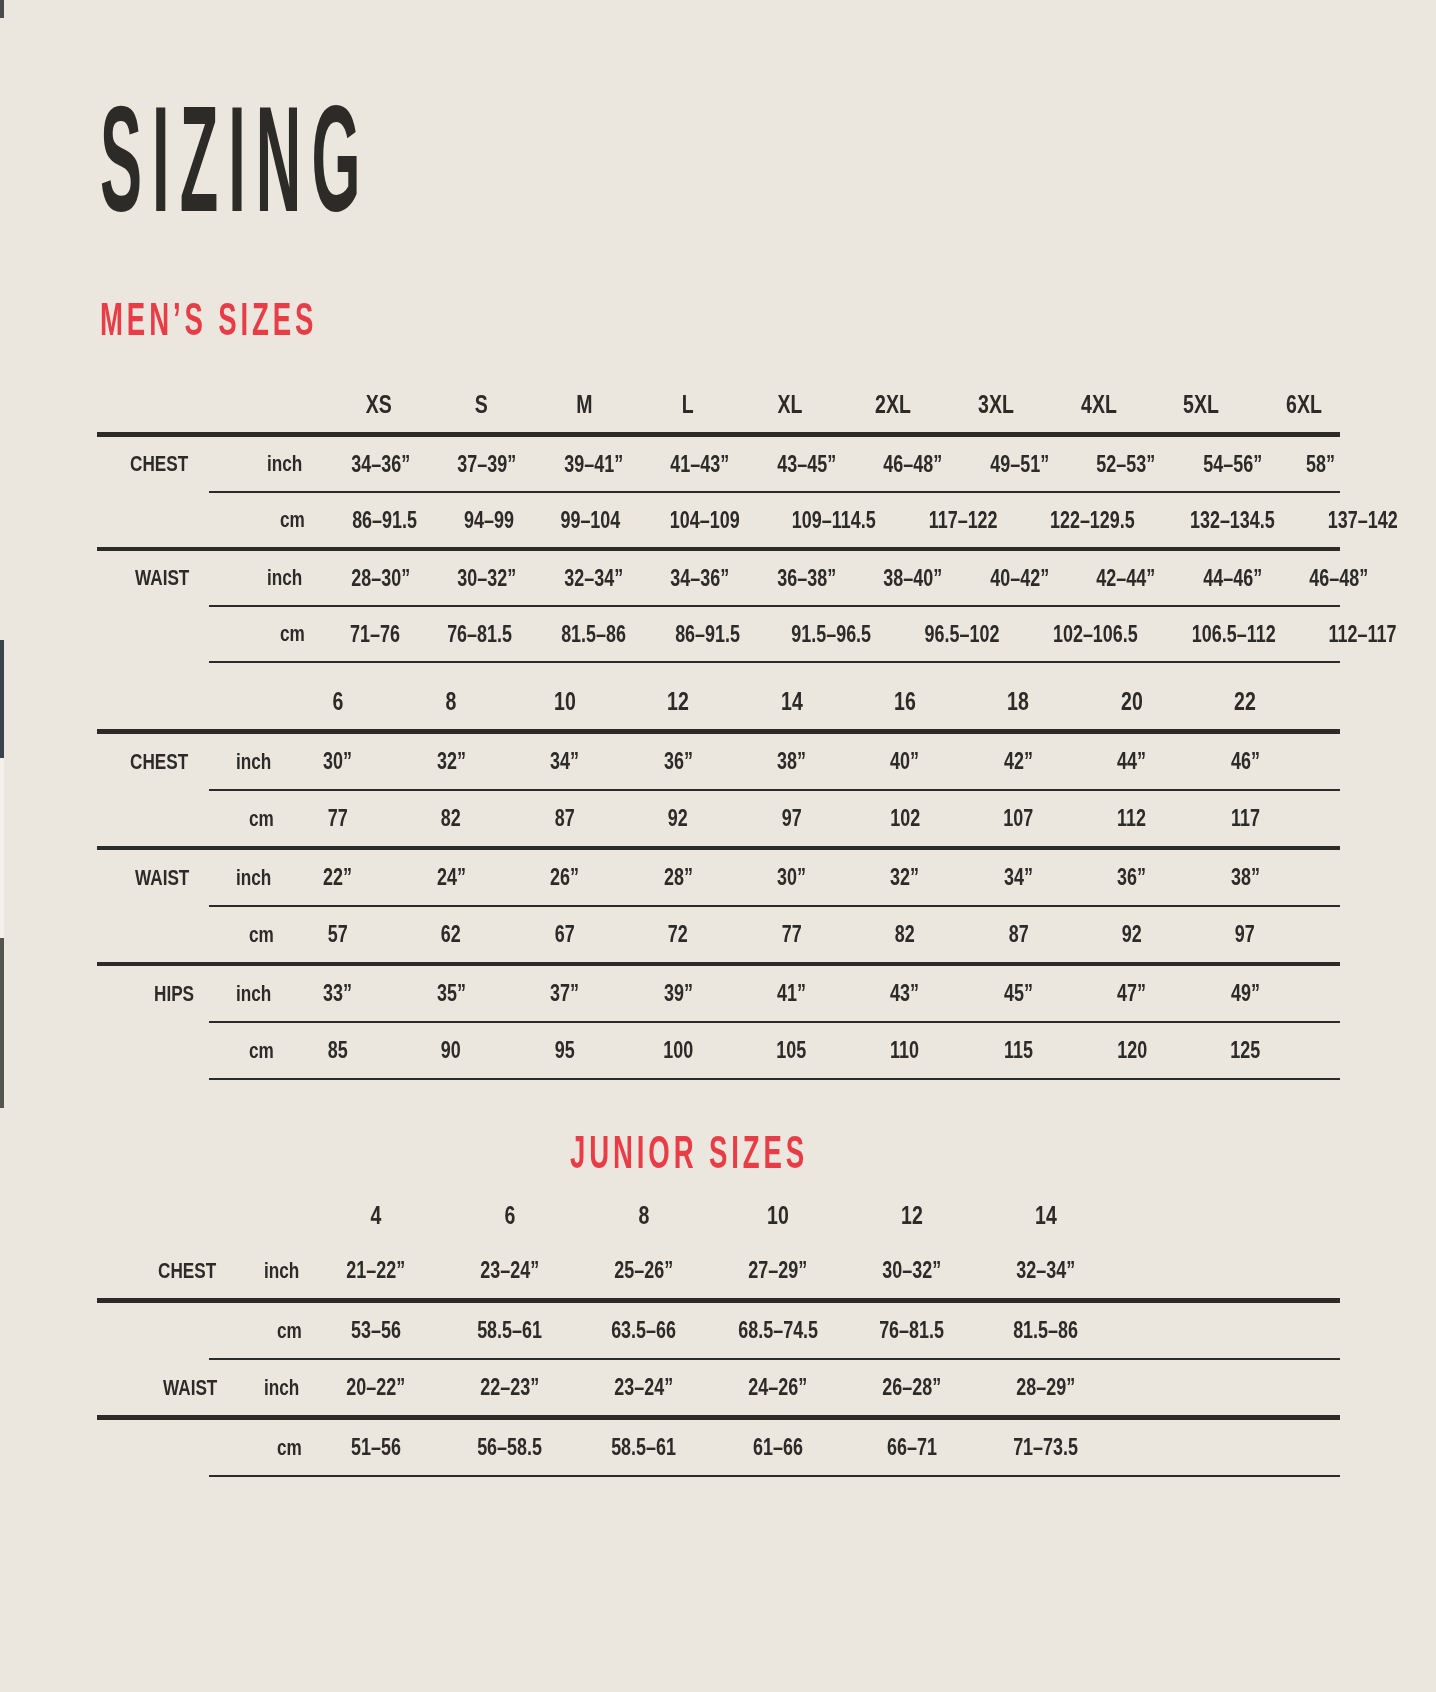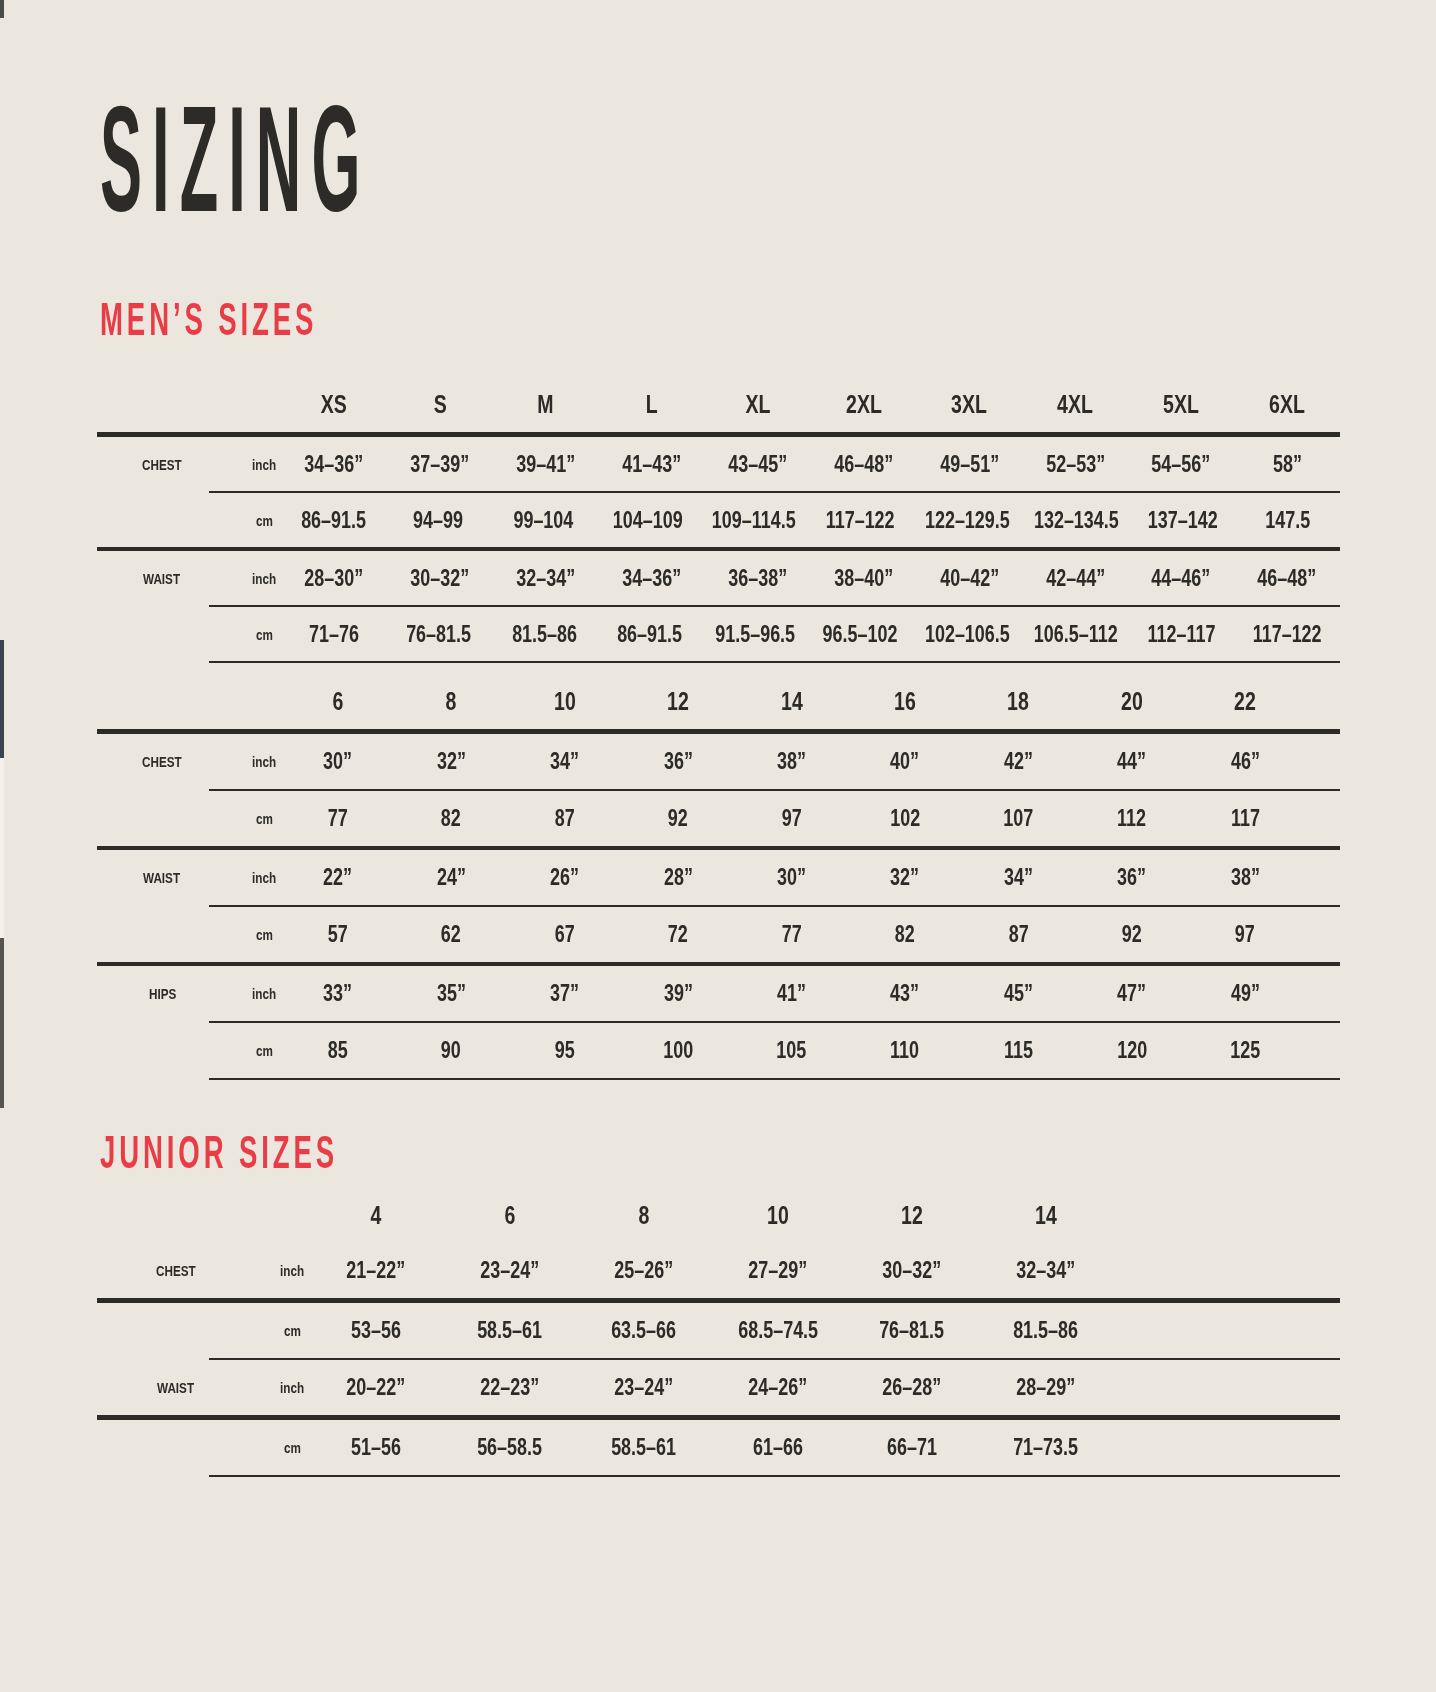--- a/index.html
+++ b/index.html
@@ -25,37 +25,37 @@
   }
   h1.sizing-title span{display:inline-block;transform:scaleX(.42);transform-origin:left;}
   h2.section-heading{
     padding-left:100px;
     font-size:46px;line-height:1;font-weight:700;color:var(--accent);
     letter-spacing:.14em;white-space:nowrap;
   }
   h2.section-heading span{display:inline-block;transform:scaleX(.60);transform-origin:left;}
   #mens-heading{margin-top:62px;text-decoration:underline;}
   #womens-heading{margin-top:56px;}
-  #junior-heading{margin-top:49px;}
+  #junior-heading{margin-top:49px;text-align:center;}
   
   .table{margin-left:97px;width:1243px;}
   #mens-table{margin-top:42px;}
   #womens-table{margin-top:18px;}
   #junior-table{margin-top:20px;}
   .trow{display:grid;align-items:center;}
-  .t-std .trow{grid-template-columns:108px 76px repeat(10,1fr);}
+  .t-std .trow{grid-template-columns:108px 76px repeat(10,1fr);gap:31px;}
   .t-w  .trow{grid-template-columns:108px 76px repeat(9,1fr);padding-right:38px;}
   .t-j  .trow{grid-template-columns:136px 76px repeat(6,134px) 1fr;}
   .trow.thead{height:48px;}
   .t-std .trow.tbody{height:54px;}
   .t-w  .trow.tbody{height:55px;}
   .t-j  .trow.tbody{height:55px;}
   .cell{display:flex;align-items:center;justify-content:center;font-weight:700;font-size:23px;color:var(--ink);}
   .thead .cell{align-items:flex-end;padding-bottom:8px;font-size:25px;}
-  .cell.lab,.cell.unit{justify-content:center;font-size:15px;margin-left:32px;}
+  .cell.lab,.cell.unit{justify-content:flex-end;font-size:22px;margin-left:32px;}
   .cell.unit{padding-left:16px;}
   .cell span{display:inline-block;transform:scaleX(.78);transform-origin:center;white-space:nowrap;}
   .cell.lab span,.cell.unit span{transform-origin:left;}
   
   .rule{height:0;border-top:2px solid var(--ink);}
   .rule.thick{border-top-width:5px;}
   .rule.mid{border-top-width:4px;}
   .rule.thin{border-top-width:2px;margin-left:112px;}
   
   .edge{position:absolute;left:0;top:0;width:4px;height:100%;}

